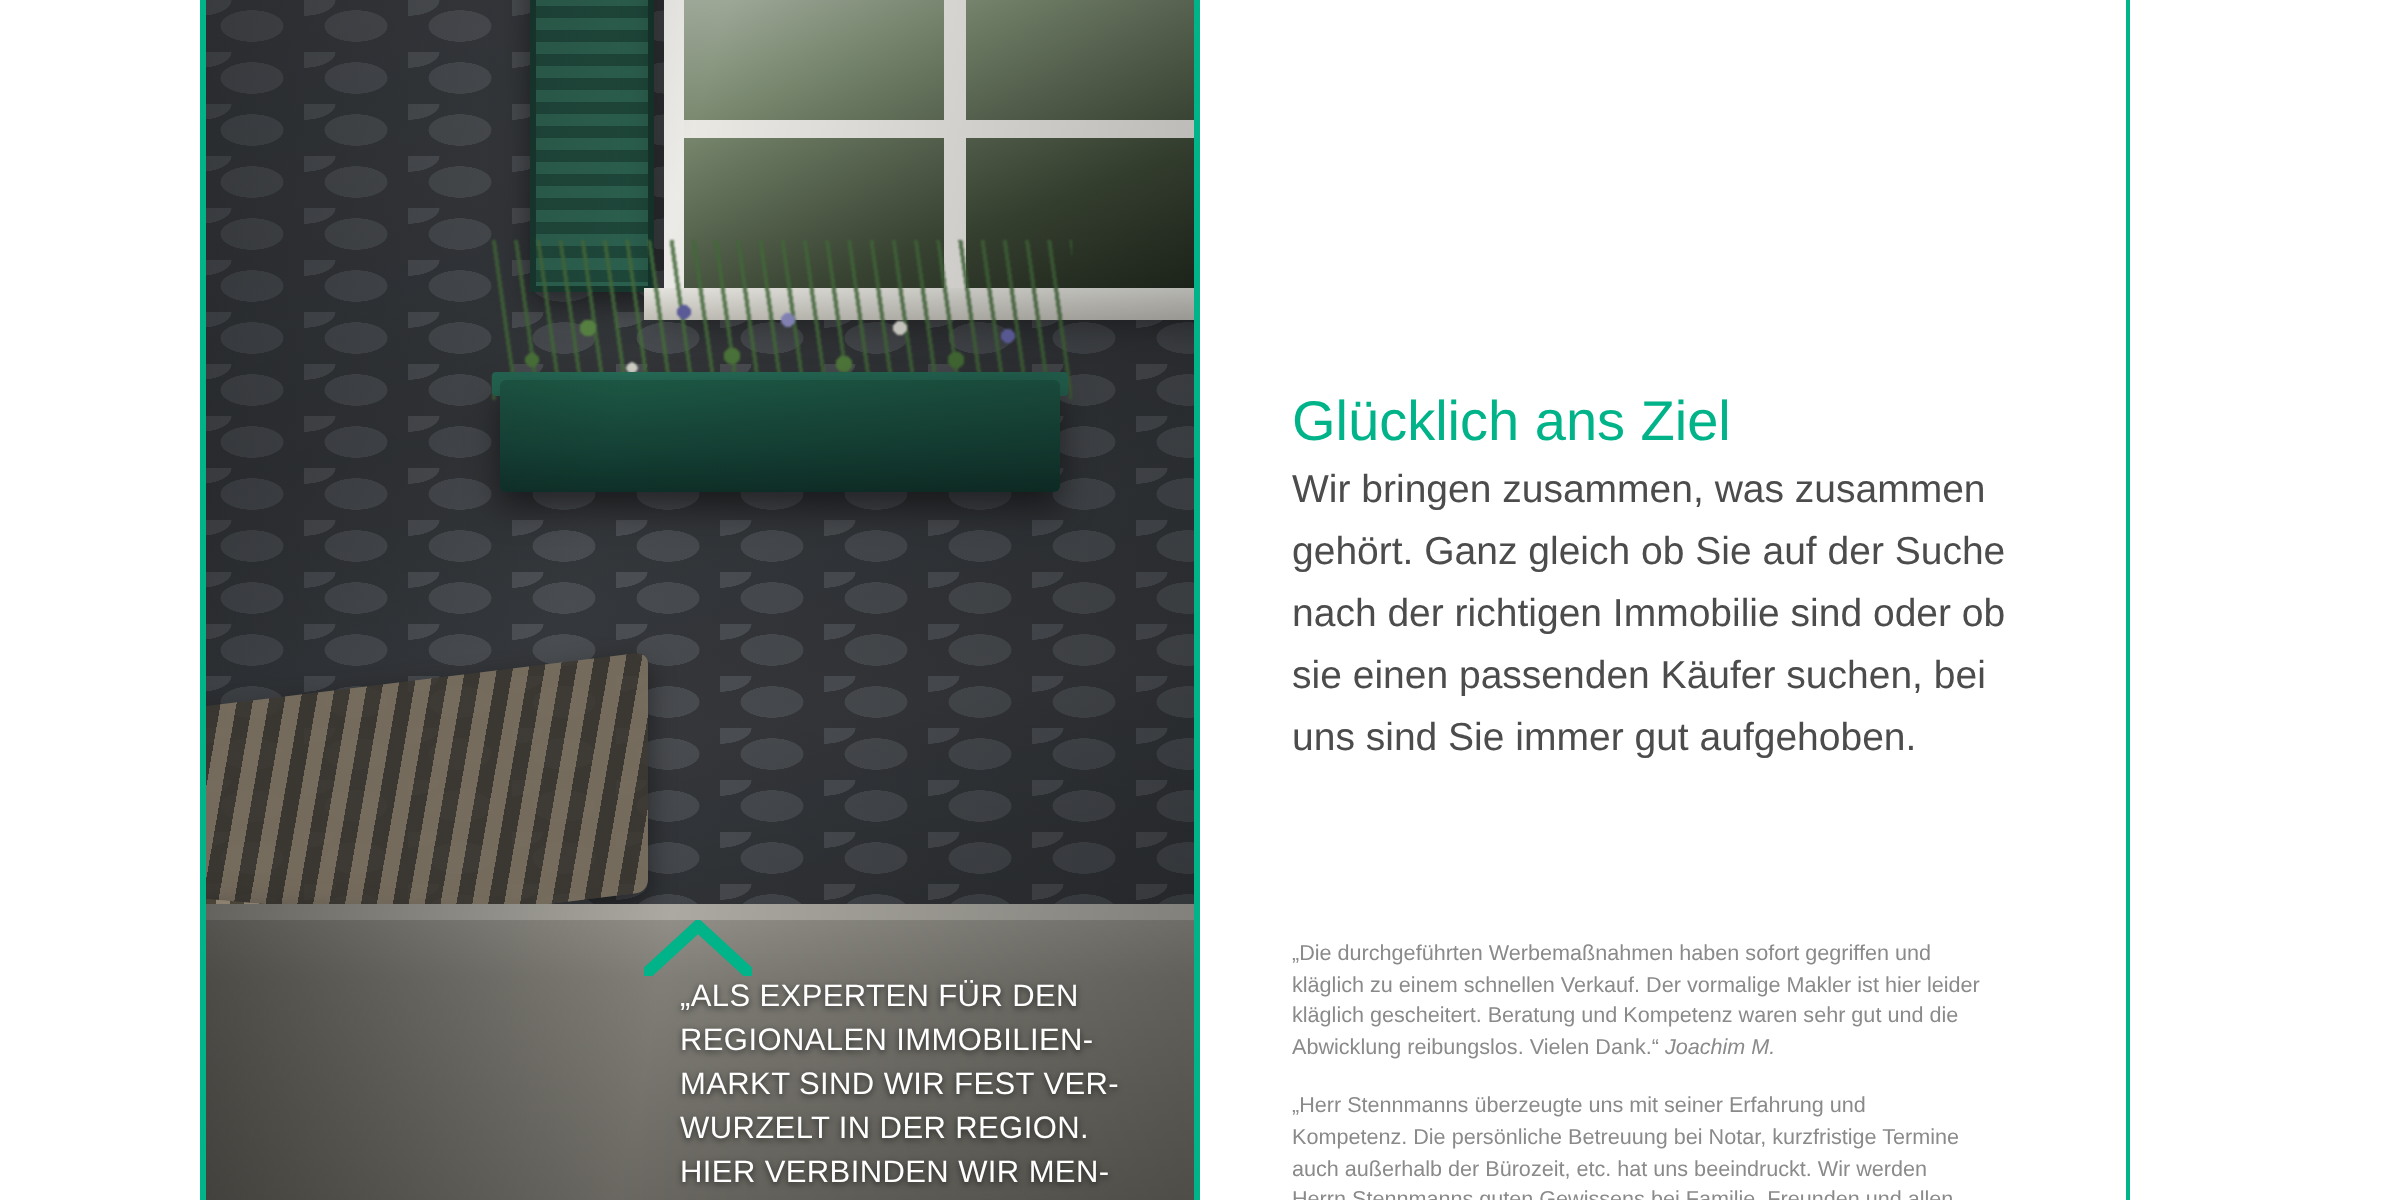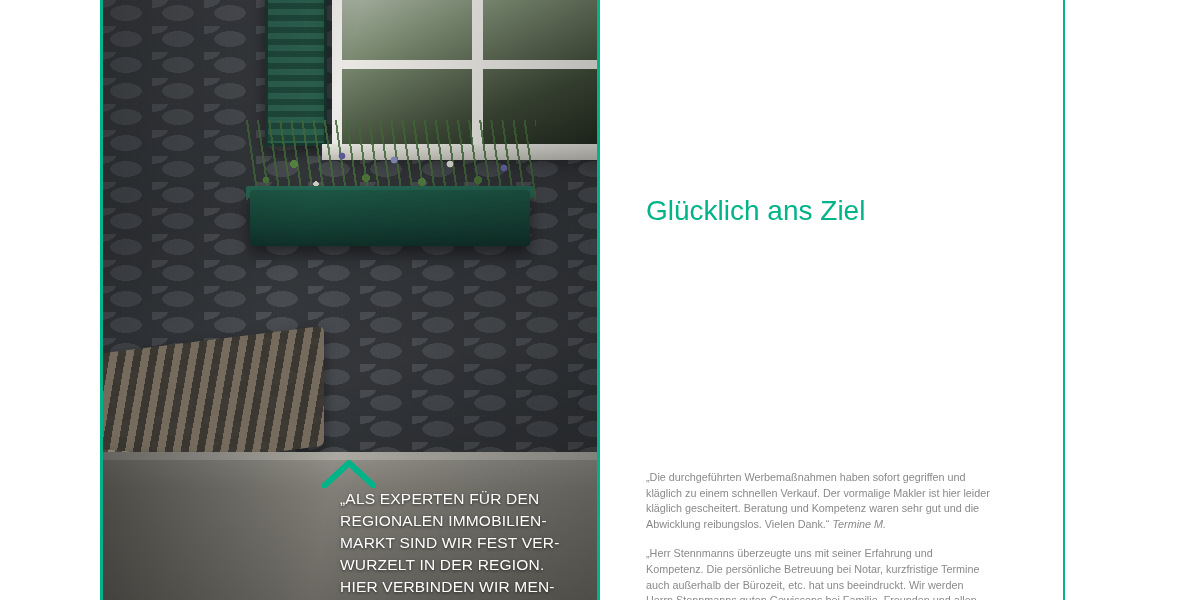--- a/index.html
+++ b/index.html
@@ -311,24 +311,25 @@
 
     <div class="photo-quote">„ALS EXPERTEN FÜR DEN REGIONALEN IMMOBILIEN-MARKT SIND WIR FEST VER-WURZELT IN DER REGION. HIER VERBINDEN WIR MEN-SCHEN UND ARCHITEKTUR.“</div>
   </div>
 
   <div class="photo-rule-left"></div>
   <div class="photo-rule-right"></div>
   <div class="right-rule"></div>
 
   <div class="content">
     <h1 class="headline">Glücklich ans Ziel</h1>
+    <div class="intro">Wir bringen zusammen, was zusammen gehört. Ganz gleich ob Sie auf der Suche nach der richtigen Immobilie sind oder ob sie einen passenden Käufer suchen, bei uns sind Sie immer gut aufgehoben.</div>
 
     <div class="testimonials">
       <div class="testimonial">
-        <span>„Die durchgeführten Werbemaßnahmen haben sofort gegriffen und kläglich zu einem schnellen Verkauf. Der vormalige Makler ist hier leider kläglich gescheitert. Beratung und Kompetenz waren sehr gut und die Abwicklung reibungslos. Vielen Dank.“ </span><span class="author">Termine M.</span>
+        <span>„Die durchgeführten Werbemaßnahmen haben sofort gegriffen und kläglich zu einem schnellen Verkauf. Der vormalige Makler ist hier leider kläglich gescheitert. Beratung und Kompetenz waren sehr gut und die Abwicklung reibungslos. Vielen Dank.“ </span><span class="author">Joachim M.</span>
       </div>
       <div class="testimonial">
         <span>„Herr Stennmanns überzeugte uns mit seiner Erfahrung und Kompetenz. Die persönliche Betreuung bei Notar, kurzfristige Termine auch außerhalb der Bürozeit, etc. hat uns beeindruckt. Wir werden Herrn Stennmanns guten Gewissens bei Familie, Freunden und allen die sich eine Immobilie kaufen,</span><span class="author"></span>
       </div>
     </div>
   </div>
 
 </div>
 
 </body></html>

